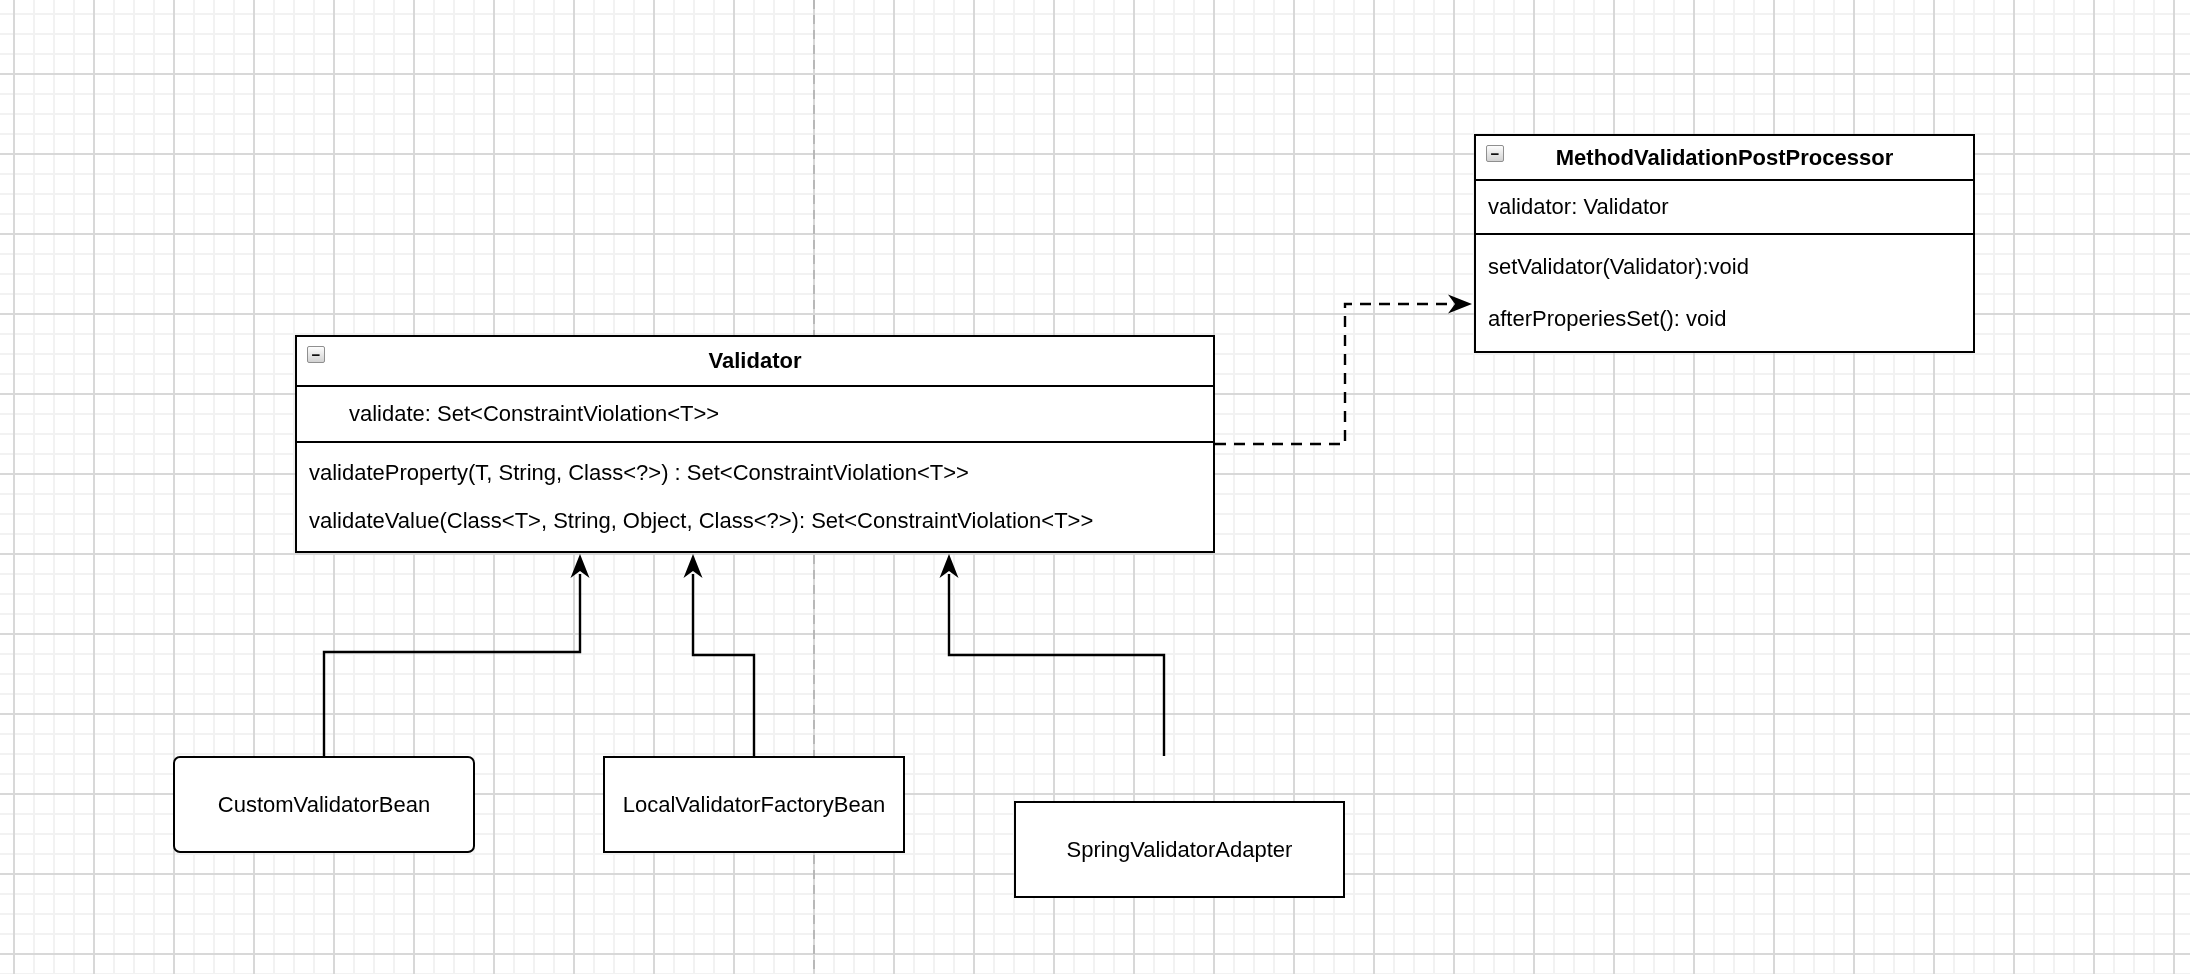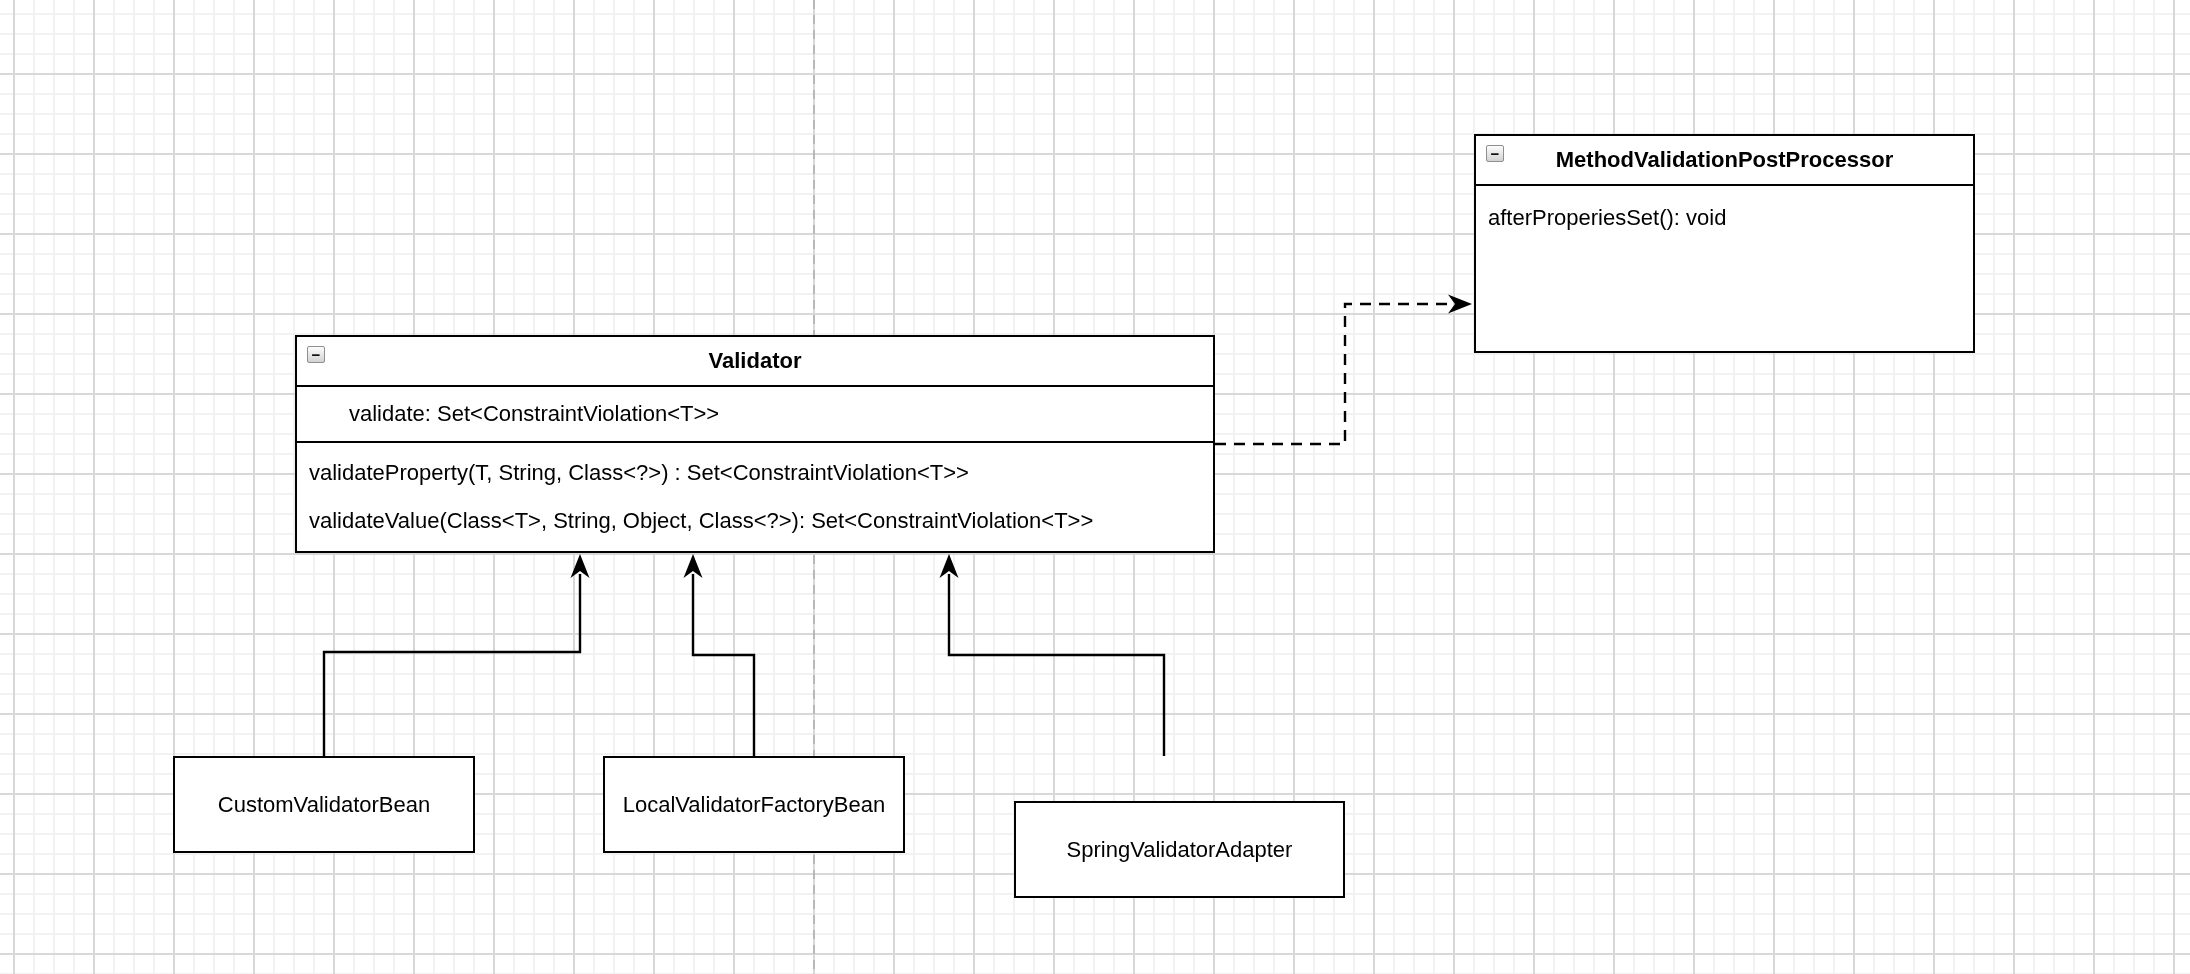--- a/index.html
+++ b/index.html
@@ -104,21 +104,21 @@
     display: flex;
     align-items: center;
     justify-content: center;
     font-size: 22px;
     white-space: nowrap;
   }
 
   
   #validator-class      { left: 295px;  top: 335px; width: 920px; height: 218px; }
   #postprocessor-class  { left: 1474px; top: 134px; width: 501px; height: 219px; }
-  #custom-validator-bean        { left: 173px;  top: 756px; width: 302px; height: 97px; }
+  #custom-validator-bean        { left: 173px;  top: 756px; width: 302px; height: 97px; border-radius: 7px; }
   #local-validator-factory-bean { left: 603px;  top: 756px; width: 302px; height: 97px; align-items: center; }
   #spring-validator-adapter     { left: 1014px; top: 801px; width: 331px; height: 97px; justify-content: center; }
 </style>
 </head>
 <body>
 
 <div class="canvas">
 
   <svg class="wires">
 
@@ -157,21 +157,25 @@
       <div class="uml-row">validateProperty(T, String, Class&lt;?&gt;) : Set&lt;ConstraintViolation&lt;T&gt;&gt;</div>
       <div class="uml-row">validateValue(Class&lt;T&gt;, String, Object, Class&lt;?&gt;): Set&lt;ConstraintViolation&lt;T&gt;&gt;</div>
     </div>
   </div>
 
   <div class="uml-class" id="postprocessor-class">
     <div class="uml-header">
       <span class="collapse-btn">−</span>
       <span>MethodValidationPostProcessor</span>
     </div>
+    <div class="uml-section-attrs">
+      <div class="uml-row">validator: Validator</div>
+    </div>
     <div class="uml-section-methods">
+      <div class="uml-row">setValidator(Validator):void</div>
       <div class="uml-row">afterProperiesSet(): void</div>
     </div>
   </div>
 
   <div class="simple-class" id="custom-validator-bean">
     <span>CustomValidatorBean</span>
   </div>
 
   <div class="simple-class" id="local-validator-factory-bean">
     <span>LocalValidatorFactoryBean</span>

